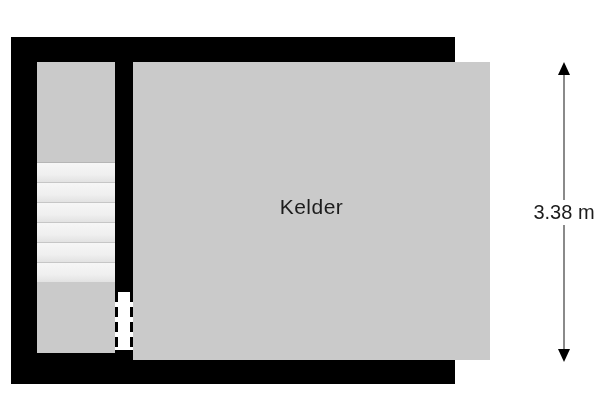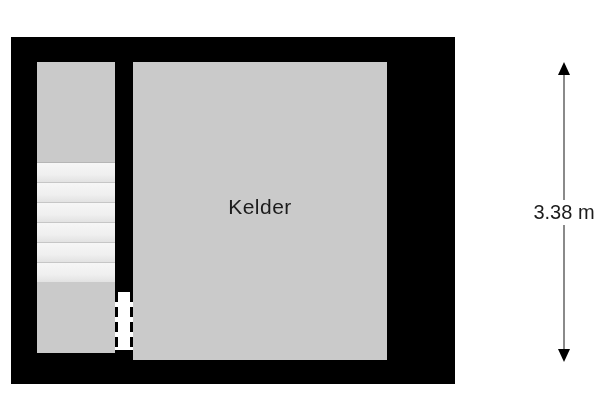--- a/index.html
+++ b/index.html
@@ -24,21 +24,21 @@
     height: 347px;
     background: var(--wall, #000000);
   }
   .room {
     position: absolute;
     background: var(--room-fill, #cacaca);
   }
   .room-kelder {
     left: 122px;
     top: 25px;
-    width: 254px;
+    width: 357px;
     height: 298px;
     display: flex;
     align-items: center;
     justify-content: center;
   }
   .room-label {
     font-size: 21px;
     letter-spacing: 0.5px;
     color: var(--text, #1c1c1c);
     margin-top: -8px; 

